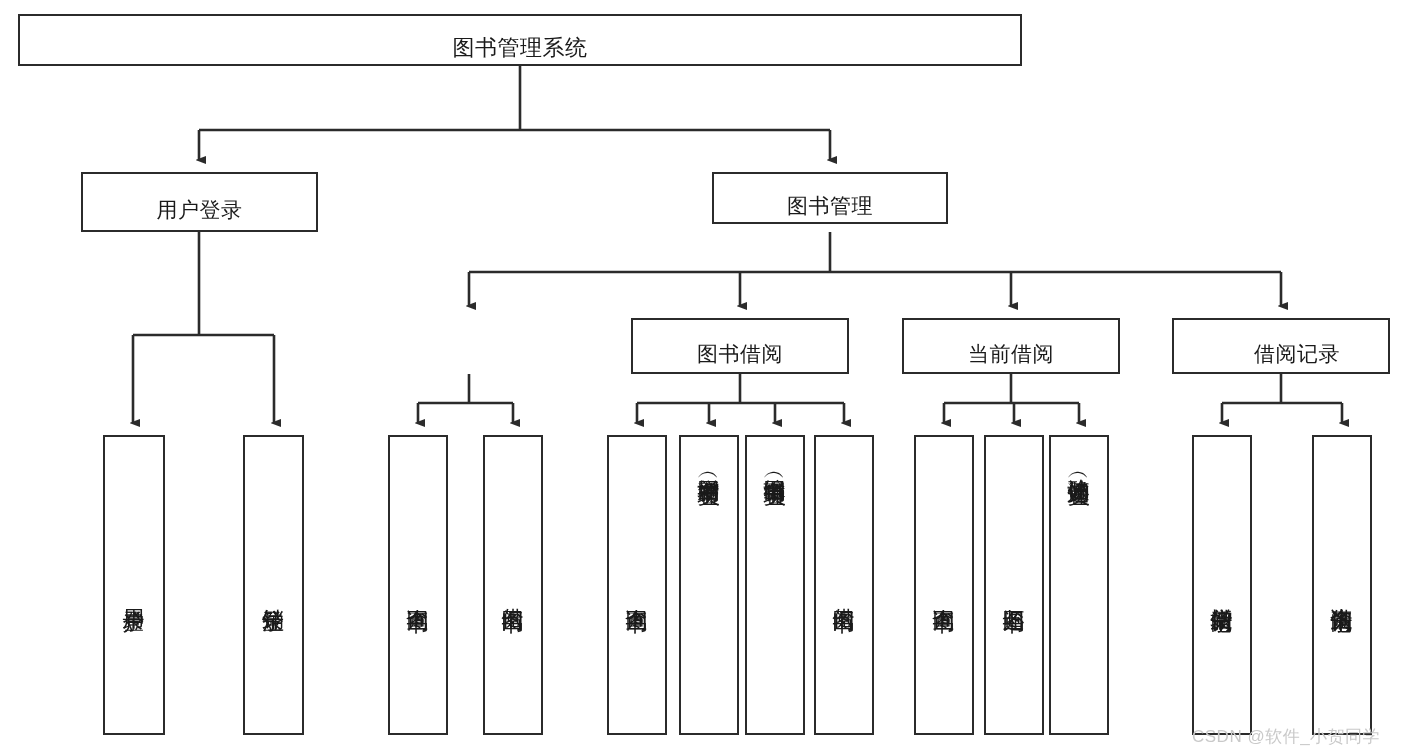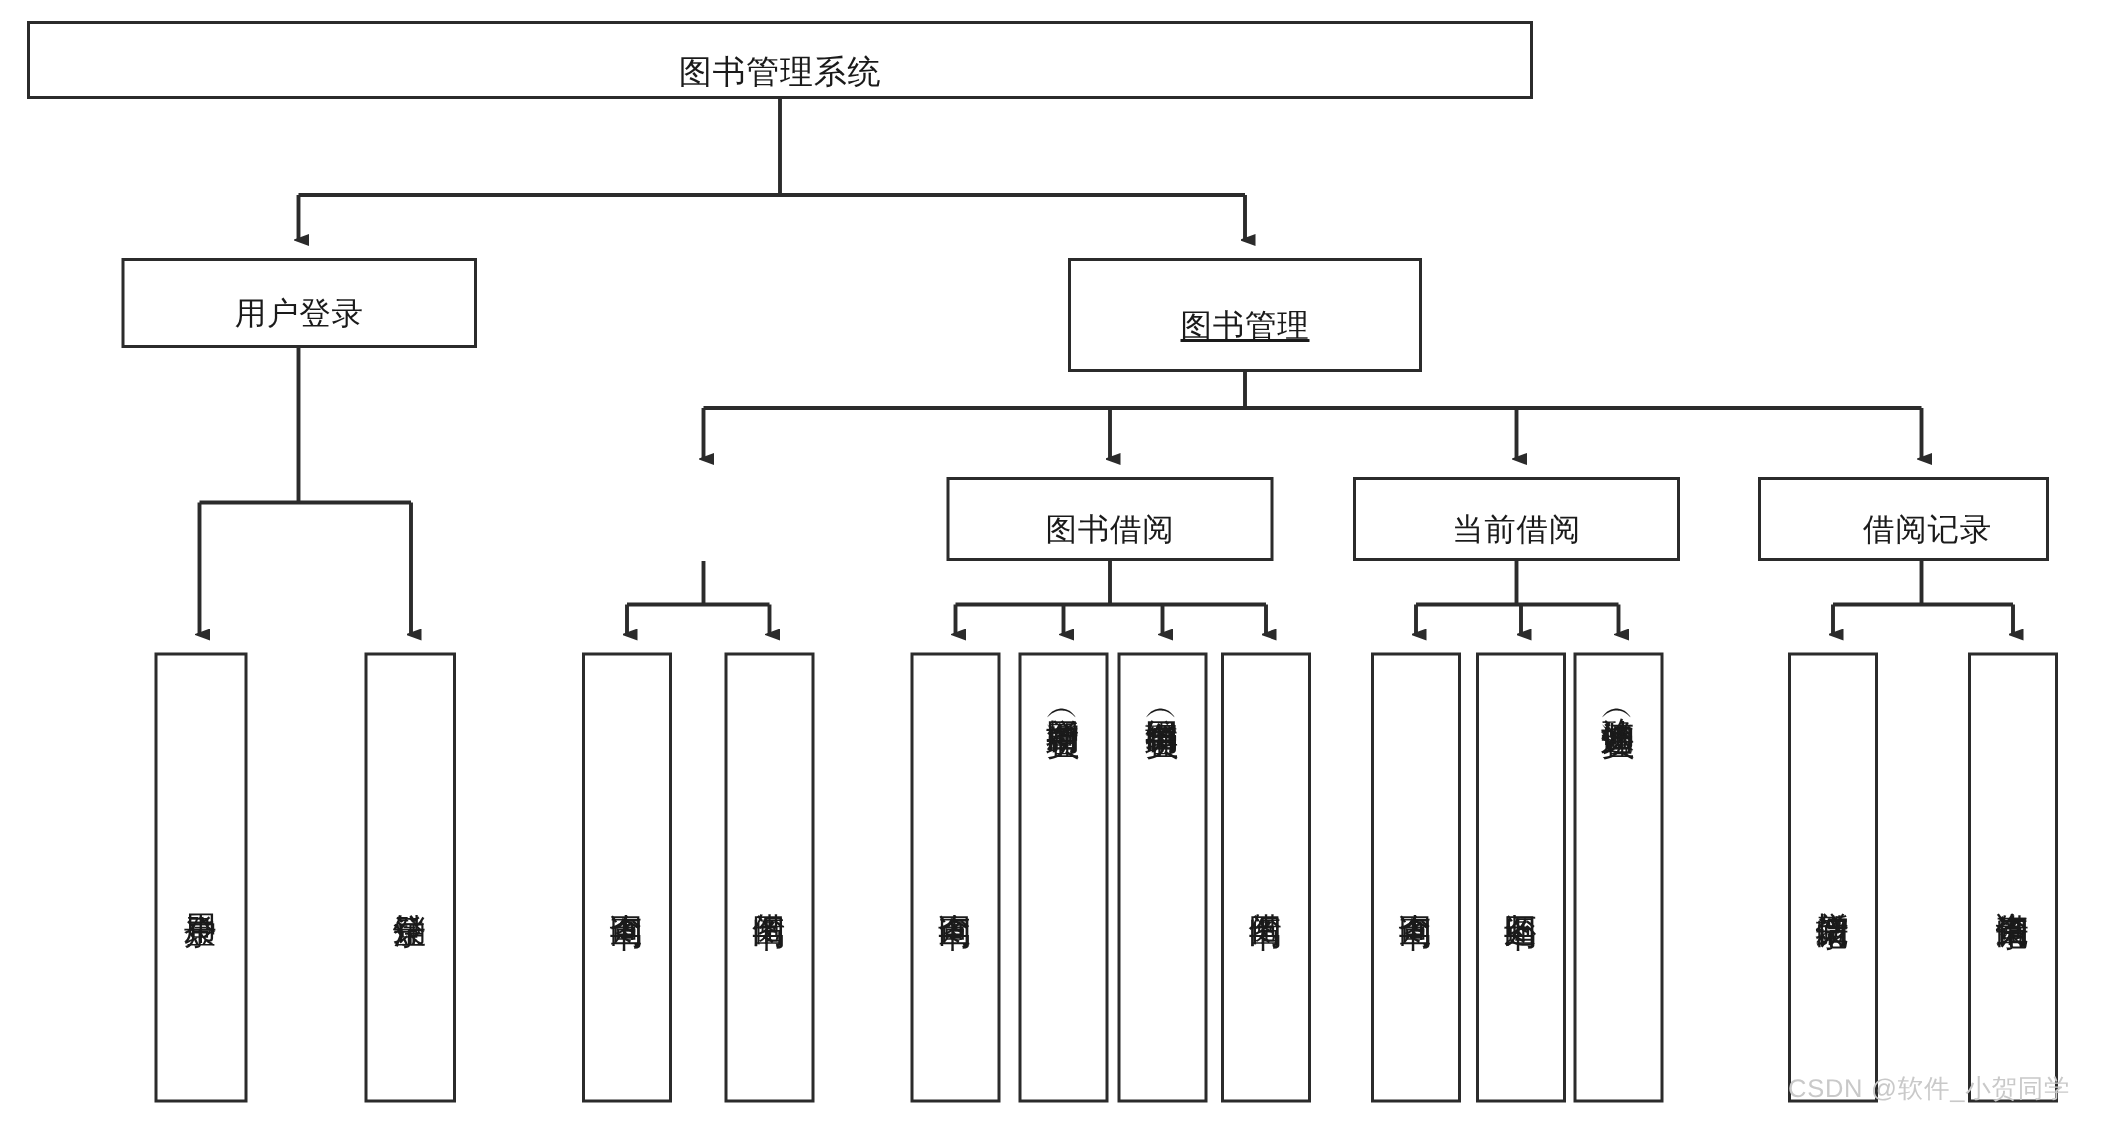--- a/index.html
+++ b/index.html
@@ -70,20 +70,21 @@
     align-items: center;
     padding-top: 0;
   }
   .watermark {
     position: absolute;
     color: #c9c9c9;
     font-size: 17px;
     white-space: nowrap;
     letter-spacing: 0.5px;
     user-select: none;
+    margin-top: 11px;
   }
 </style>
 </head>
 <body>
 
 <div id="diagram-root">
 
   <svg class="connectors" viewBox="0 0 1405 747" xmlns="http://www.w3.org/2000/svg">
     <defs>
       <marker id="arrow" markerWidth="10" markerHeight="10" refX="4" refY="7" orient="auto" markerUnits="userSpaceOnUse">
@@ -146,31 +147,31 @@
     </g>
   </svg>
 
   <div class="node horiz root" style="left:18px; top:14px; width:1004px; height:52px;">
     <span class="label">图书管理系统</span>
   </div>
 
   <div class="node horiz" style="left:81px; top:172px; width:237px; height:60px;">
     <span class="label">用户登录</span>
   </div>
-  <div class="node horiz" style="left:712px; top:172px; width:236px; height:76px;text-decoration:underline;">
+  <div class="node horiz" style="left:712px; top:172px; width:236px; height:52px;">
     <span class="label">图书管理</span>
   </div>
 
   <div class="node horiz" style="left:902px; top:318px; width:218px; height:56px;">
     <span class="label">当前借阅</span>
   </div>
   <div class="node horiz" style="left:631px; top:318px; width:218px; height:56px;">
     <span class="label">图书借阅</span>
   </div>
-  <div class="node horiz" style="left:1172px; top:318px; width:194px; height:56px;padding-left:32px;">
+  <div class="node horiz" style="left:1172px; top:318px; width:218px; height:56px;padding-left:32px;">
     <span class="label">借阅记录</span>
   </div>
 
   <div class="node vert centered" style="left:103px; top:435px; width:62px; height:300px;">
     <span class="label">用户登录</span>
   </div>
   <div class="node vert centered" style="left:243px; top:435px; width:61px; height:300px;">
     <span class="label">注销登录</span>
   </div>
   <div class="node vert centered" style="left:388px; top:435px; width:60px; height:300px;">

